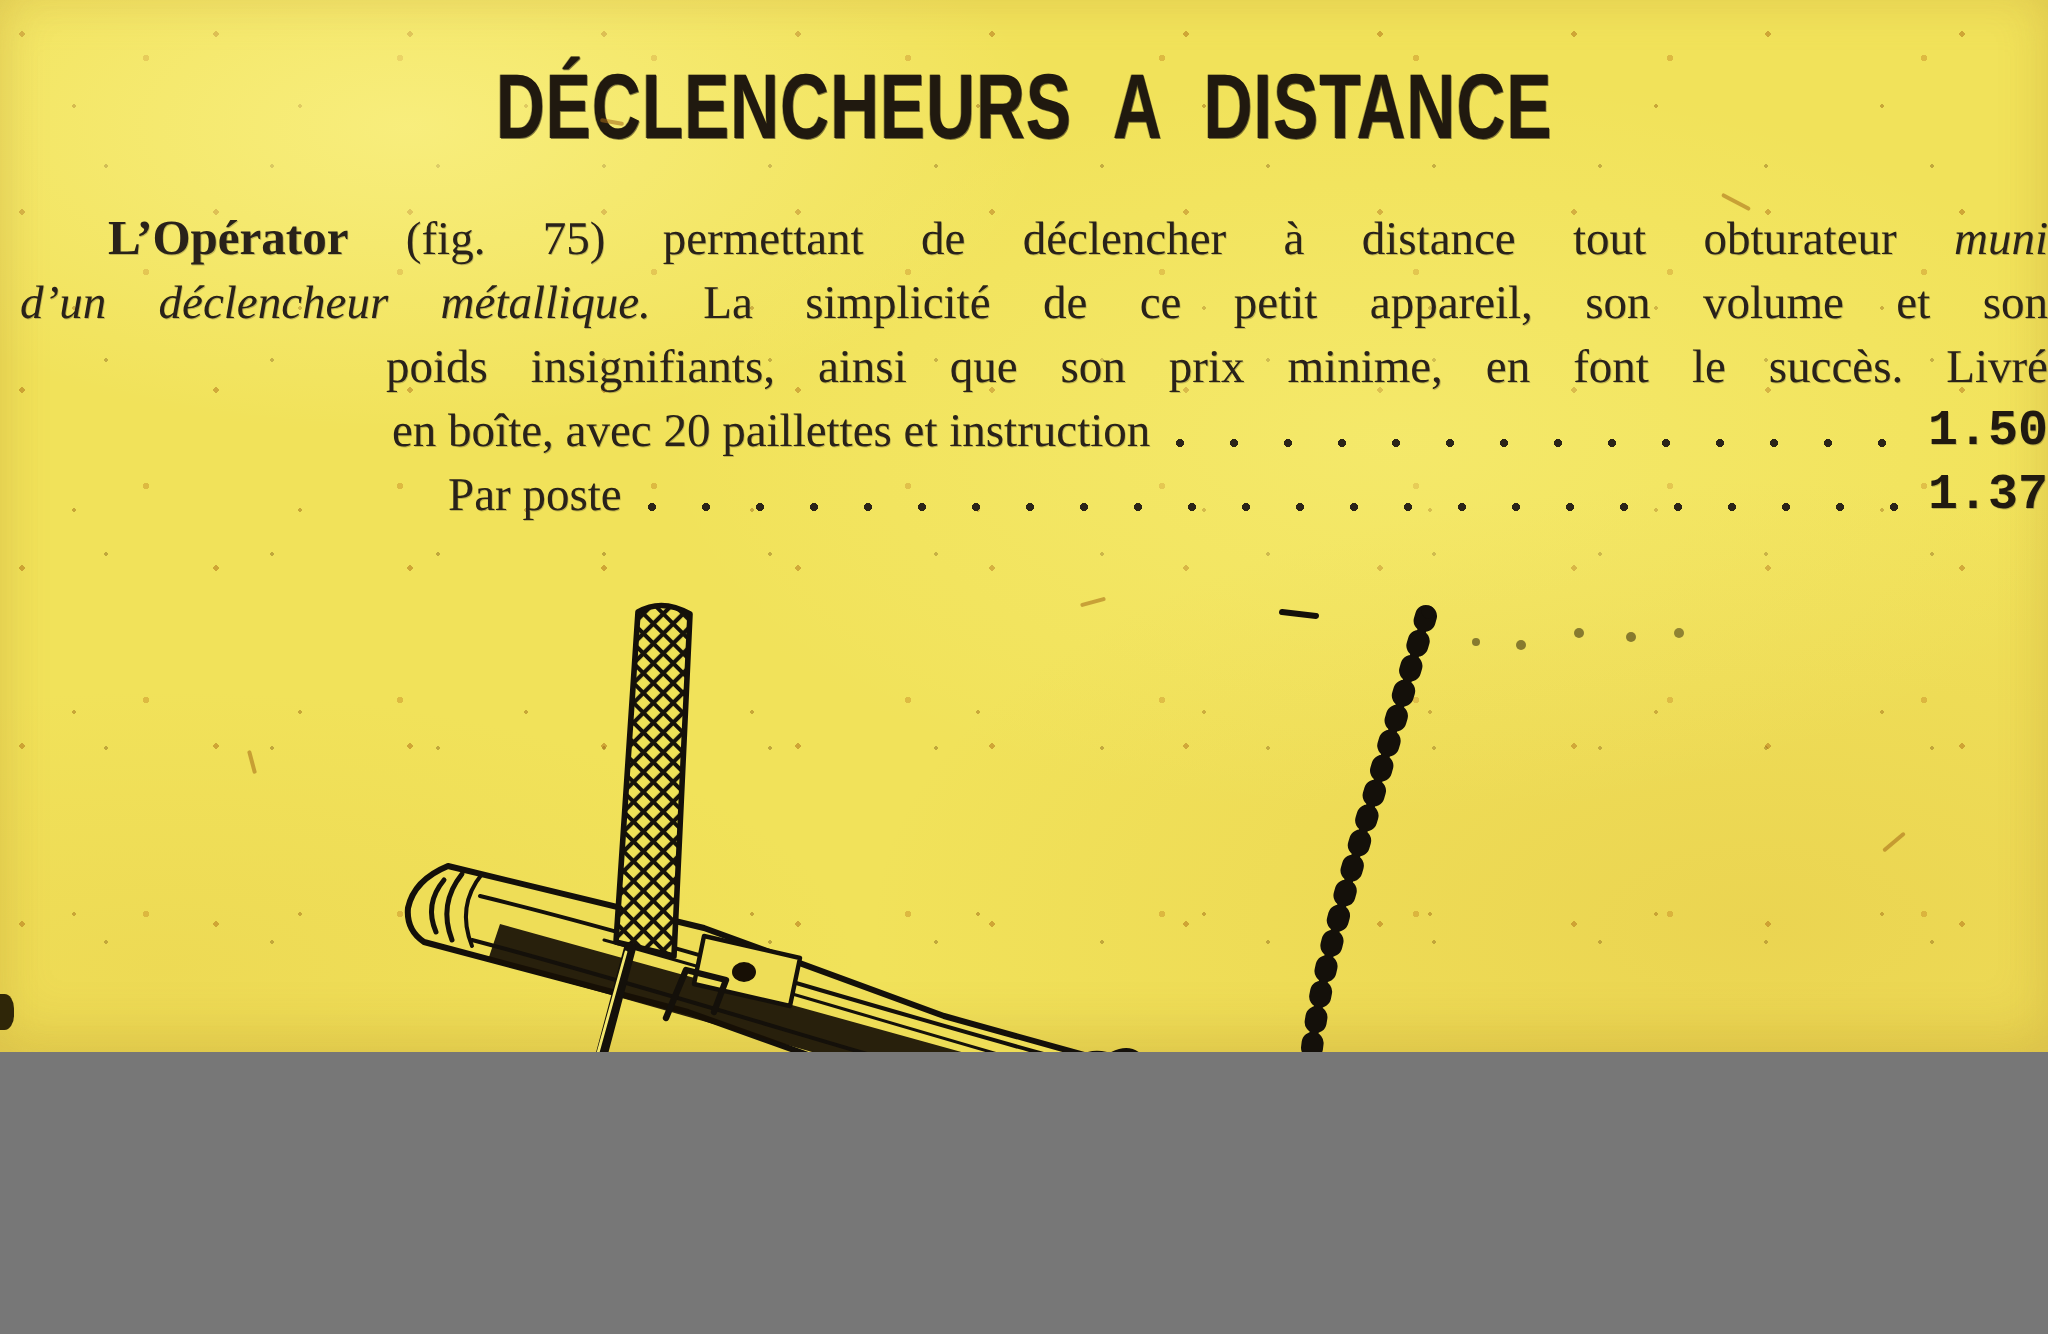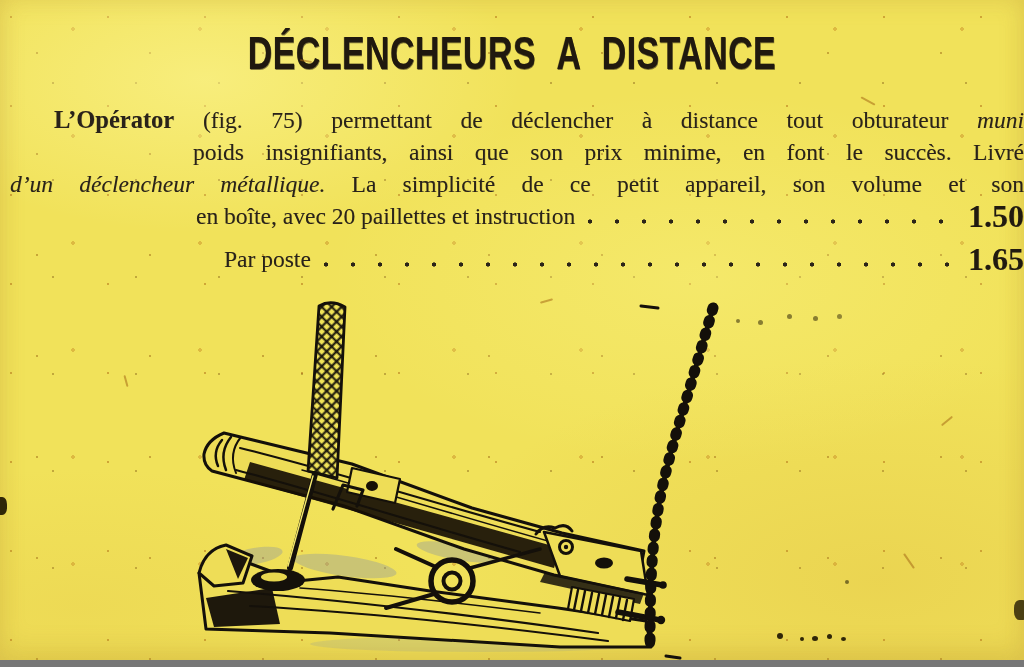--- a/index.html
+++ b/index.html
@@ -1,18 +1,18 @@
 <!DOCTYPE html>
 <html><head>
 <meta charset="utf-8">
 <style>
   html,body{margin:0;padding:0;background:#777;}
   .page{
     position:relative;
-    width:1024px;height:660px;
+    width:1024px;height:526px;
     overflow:hidden;
     background-color:#f1e25a;
     background-image:
       radial-gradient(ellipse 460px 220px at 20% 12%, rgba(253,247,152,.55), transparent 70%),
       radial-gradient(ellipse 520px 260px at 68% 42%, rgba(250,243,132,.38), transparent 72%),
       radial-gradient(ellipse 640px 320px at 86% 88%, rgba(203,146,38,.17), transparent 70%),
       radial-gradient(ellipse 500px 200px at 8% 92%, rgba(210,160,45,.12), transparent 70%),
       radial-gradient(circle 1.3px at 11px 17px, rgba(173,105,18,.5) 99%, transparent 100%),
       radial-gradient(circle 1px at 37px 53px, rgba(150,95,15,.45) 99%, transparent 100%),
       radial-gradient(circle 1.6px at 73px 29px, rgba(190,120,25,.38) 99%, transparent 100%),
@@ -44,58 +44,59 @@
   }
   .l1{padding-left:44px;}
   .l3{padding-left:183px;}
   .b{font-weight:700;font-size:24.5px;}
   .i{font-style:italic;}
   .price-row{
     display:flex;align-items:center;height:32px;
     text-shadow:.4px .4px 0 rgba(41,34,26,.25);
   }
   .r0{padding-left:186px;}
-  .r1{padding-left:214px;margin-top:11px;}
+  .r1{padding-left:214px;}
   .r2{padding-left:210px;}
   .leader{
     flex:1;align-self:flex-end;
     height:7px;margin:0 14px 7px 12px;
     background-image:radial-gradient(circle 2.1px at 3px 3.5px, #2b2418 97%, transparent 100%);
     background-size:27px 7px;background-repeat:repeat-x;
   }
   .price{
-    font-weight:700;font-size:32px;
+    font-weight:700;font-size:25px;
     white-space:pre;text-align:right;min-width:56px;
     color:#211a10;
+    font-family:Liberation Mono, monospace;
   }
   .figure{position:absolute;left:0;top:0;width:1024px;height:667px;}
   .speck{position:absolute;border-radius:50%;background:#2f2608;}
   .fiber{position:absolute;background:rgba(165,105,22,.55);border-radius:2px;}
 </style>
 </head>
 <body>
 
 <div class="page">
 
   <h1 class="title">DÉCLENCHEURS A DISTANCE</h1>
 
   <div class="content">
     <div class="tline l1"><span class="b">L’Opérator</span><span> (fig. 75) permettant de déclencher à distance tout obturateur </span><span class="i">muni</span></div>
+    <div class="tline l2"><span class="i">d’un déclencheur métallique.</span><span> La simplicité de ce petit appareil, son volume et son</span></div>
     <div class="tline l3">poids insignifiants, ainsi que son prix minime, en font le succès. Livré</div>
-    <div class="tline l2"><span class="i">d’un déclencheur métallique.</span><span> La simplicité de ce petit appareil, son volume et son</span></div>
 
     <div class="price-row r0">
       <span>en boîte, avec 20 paillettes et instruction</span>
       <span class="leader"></span>
       <span class="price">1.50</span>
     </div>
     <div class="price-row r1">
       <span>Par poste</span>
       <span class="leader"></span>
-      <span class="price">1.65</span>
+      <span class="price">1.37</span>
     </div>
   </div>
 
   <svg class="figure" viewBox="0 0 1024 667" aria-hidden="true">
     <defs>
       <pattern id="xh" width="7" height="7" patternUnits="userSpaceOnUse" patternTransform="rotate(45)">
         <rect width="7" height="7" fill="#efe258"></rect>
         <path d="M0,3.5 H7 M3.5,0 V7" stroke="#16120a" stroke-width="2.1"></path>
       </pattern>
     </defs>

